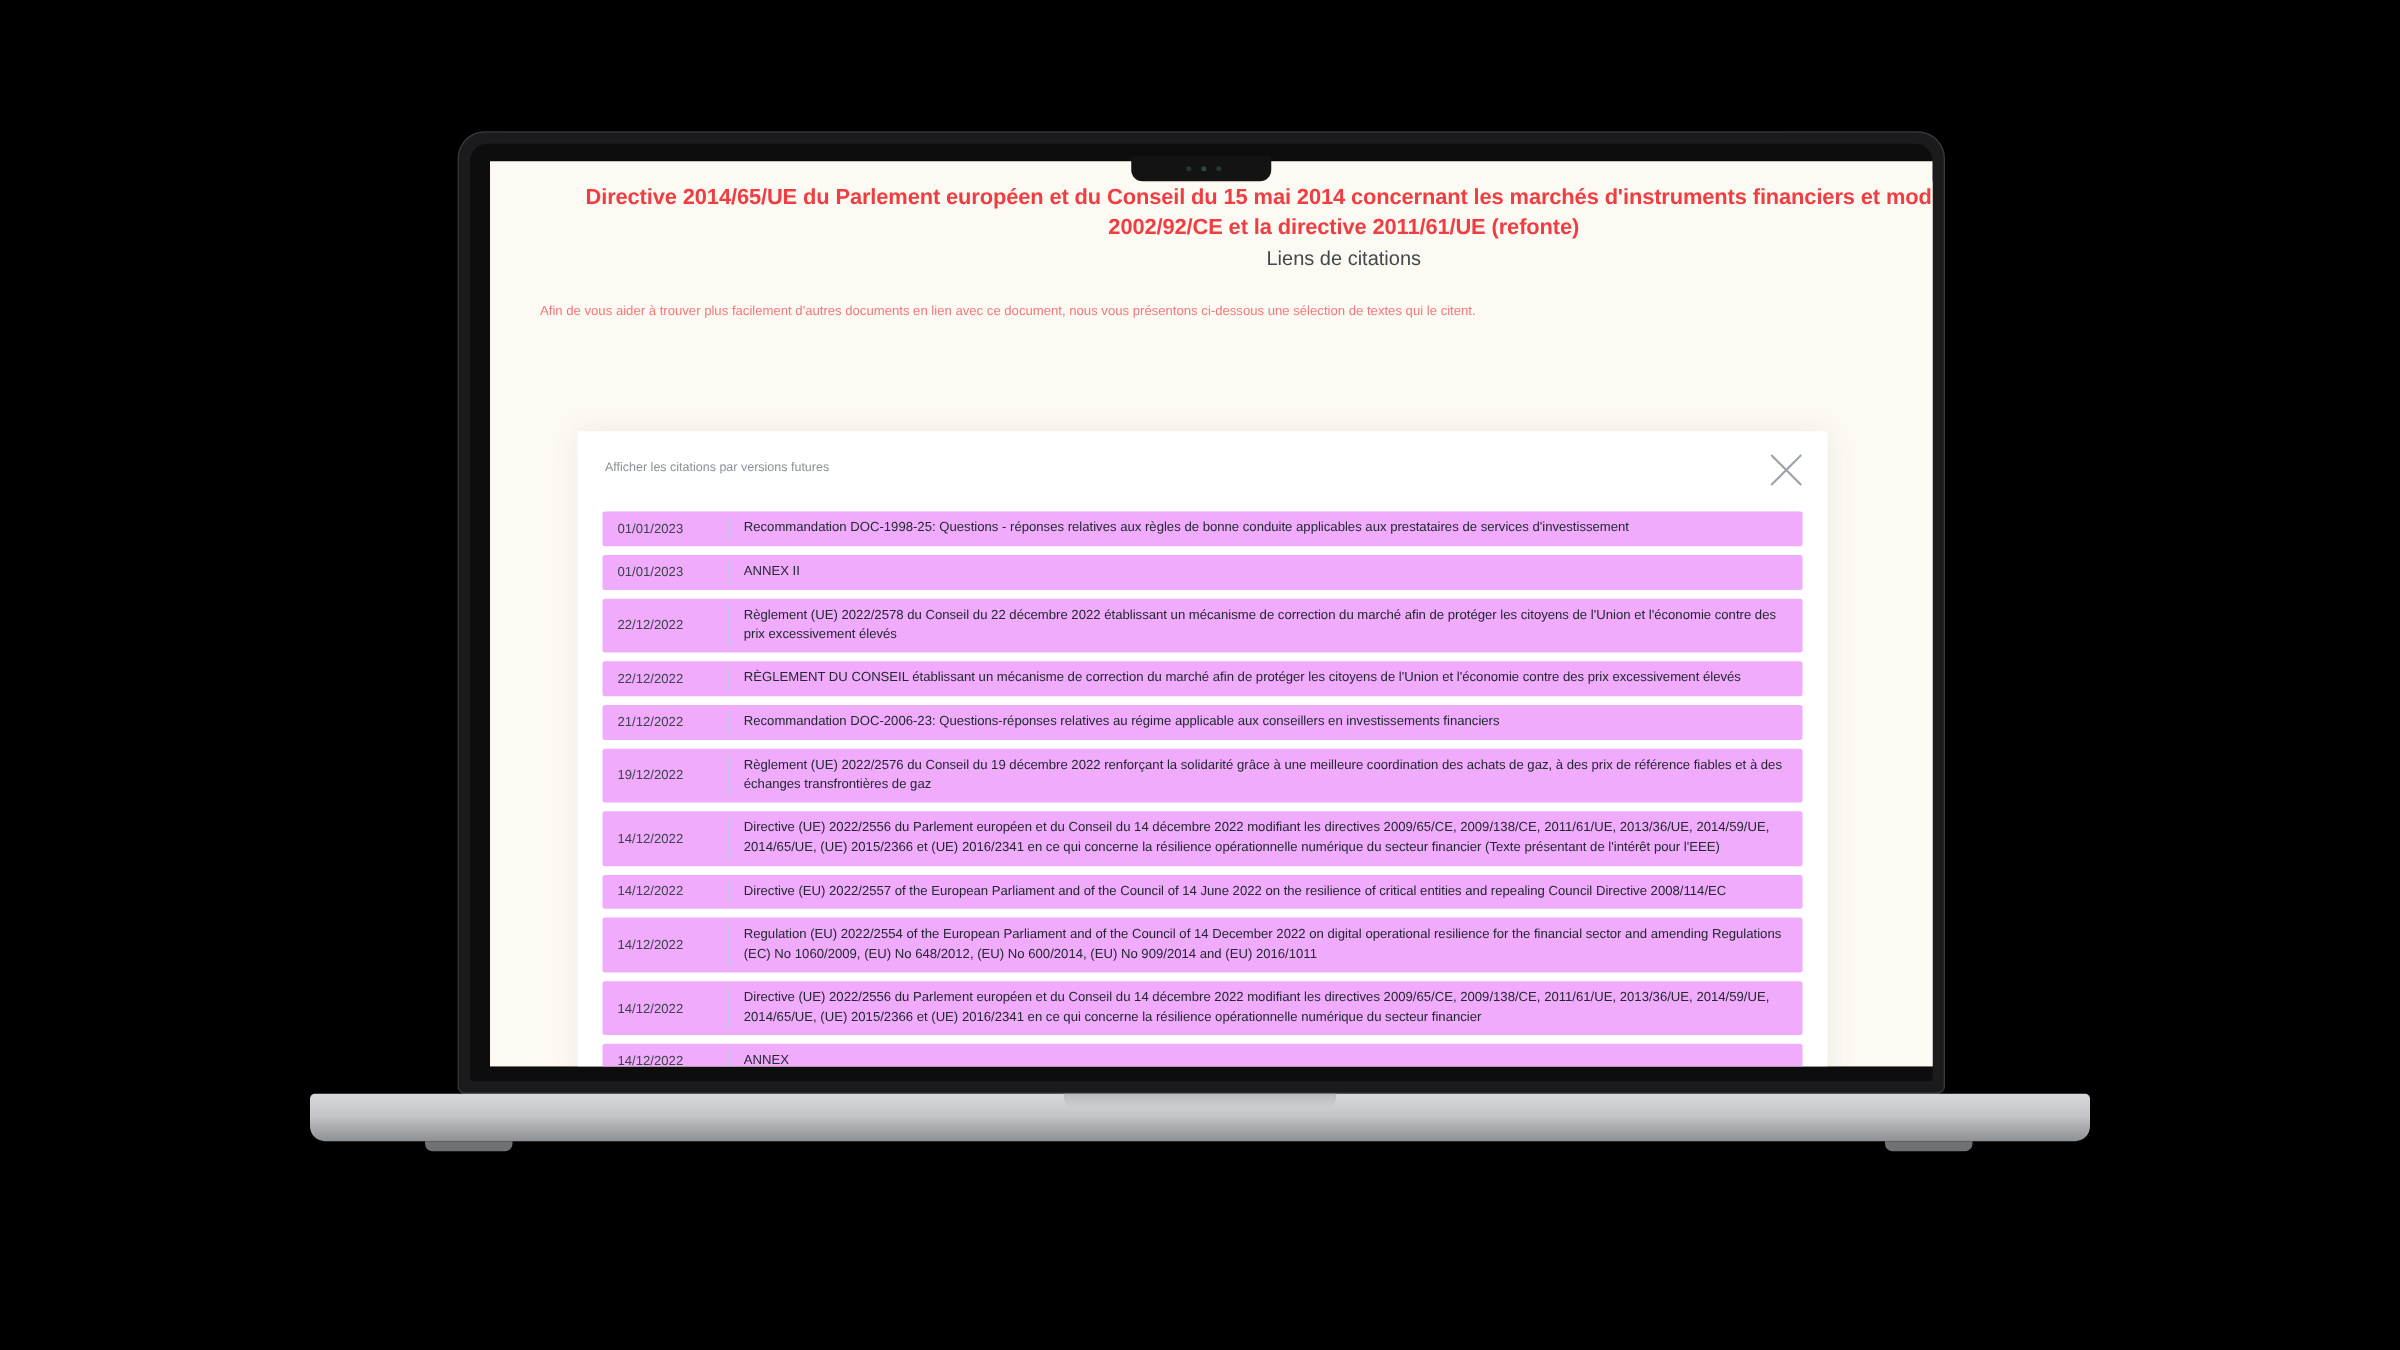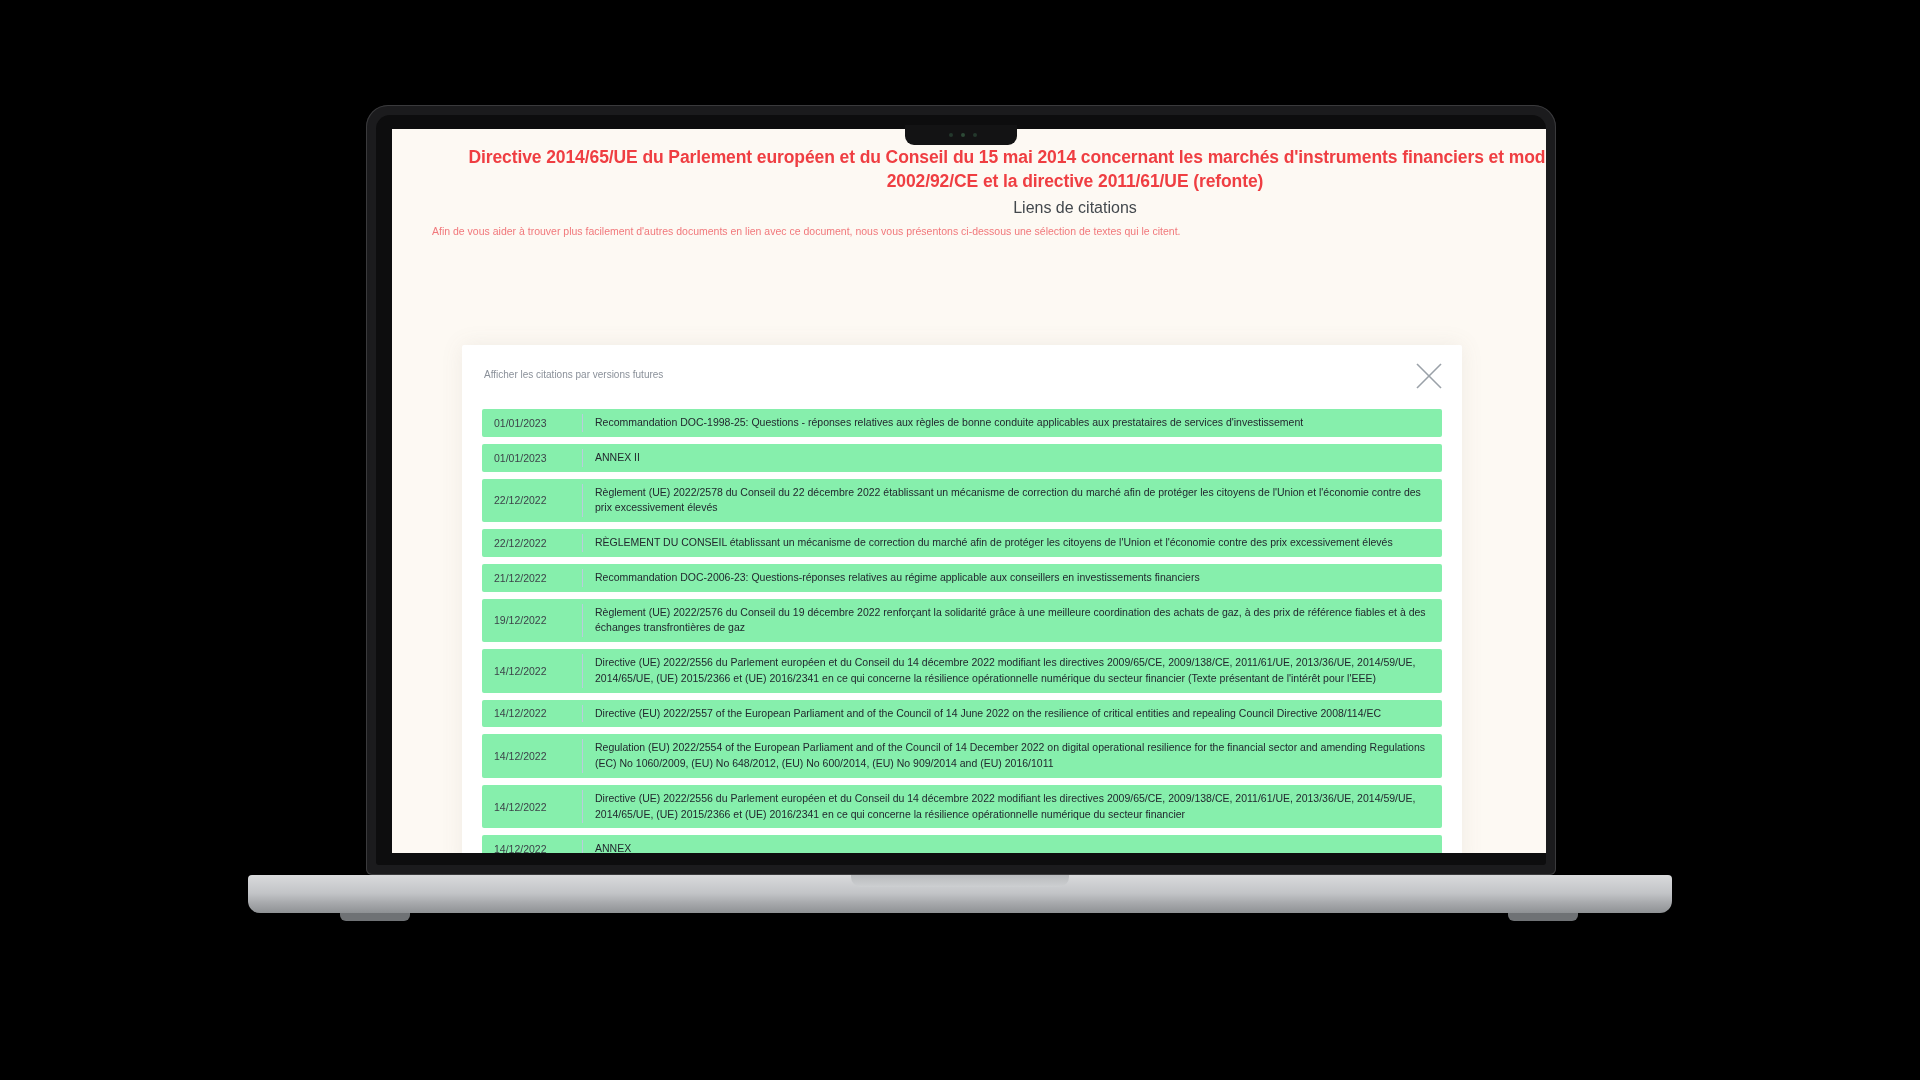--- a/index.html
+++ b/index.html
@@ -126,21 +126,21 @@
 
   .doc-subtitle {
     margin-top: 6px;
     text-align: center;
     color: #43484d;
     font-size: 16px;
     font-weight: 400;
   }
 
   .doc-note {
-    margin: 8px 0 0 40px;
+    margin: 26px 0 0 40px;
     color: #f1787b;
     font-size: 10.5px;
   }
 
   .panel {
     position: absolute;
     left: 70px;
     top: 200px;
     width: 1000px;
     bottom: 0;
@@ -177,21 +177,21 @@
     right: 0;
     top: 64px;
     bottom: 0;
     padding: 0 20px;
     overflow: hidden;
   }
 
   .citation-row {
     display: flex;
     align-items: stretch;
-    background: #86efac;
+    background: #f0abfc;
     margin-bottom: 7px;
     border-radius: 2px;
     min-height: 25px;
   }
   .citation-date {
     flex: 0 0 80px;
     padding: 6px 8px 6px 12px;
     font-size: 10.5px;
     color: #3c4349;
     display: flex;

